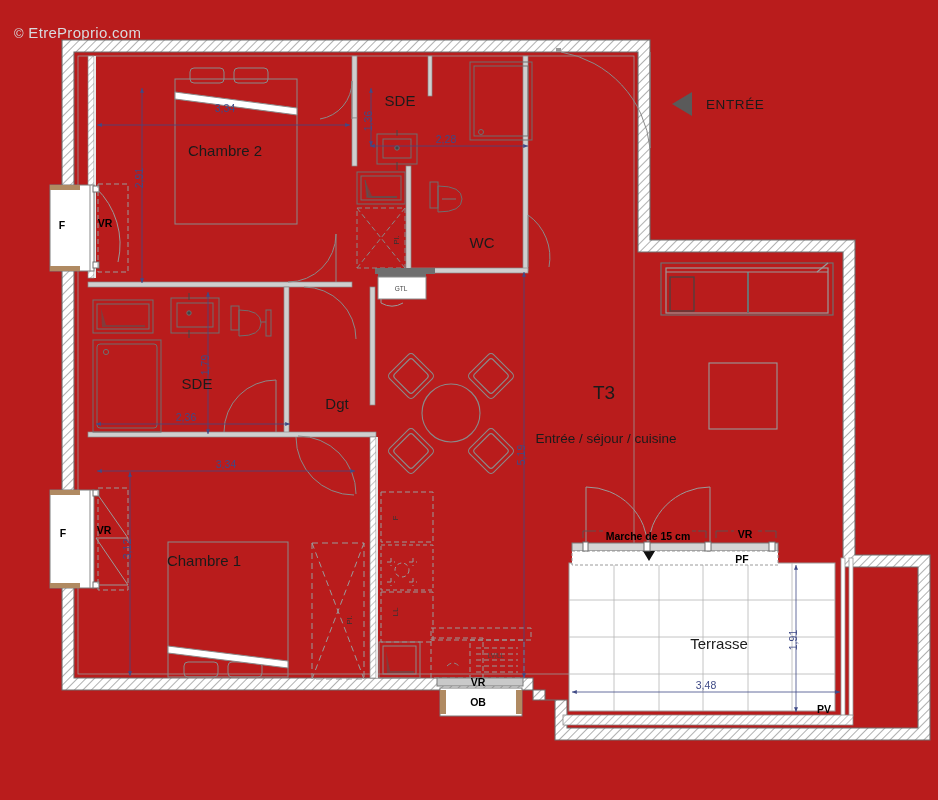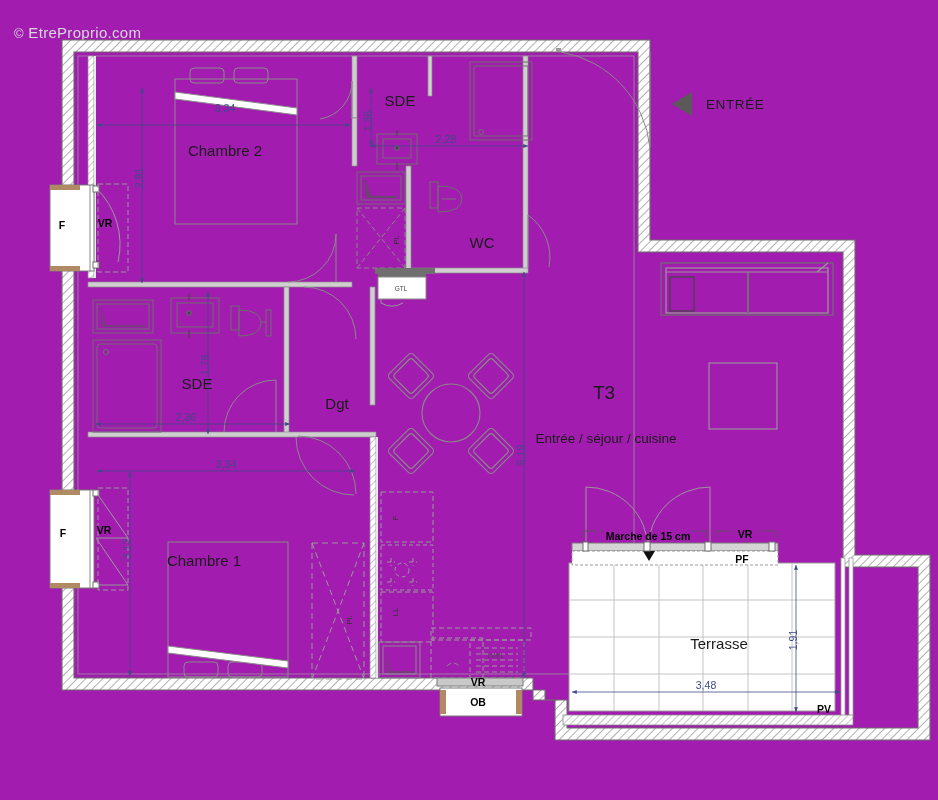--- a/index.html
+++ b/index.html
@@ -11,21 +11,21 @@
     width: 938px;
     height: 800px;
     font-family: "Liberation Sans", sans-serif;
     overflow: hidden;
     position: relative;
   }
   #plan-root {
     position: relative;
     width: 938px;
     height: 800px;
-    background: #a21caf;
+    background: #b91c1c;
   }
   #floorplan-svg {
     position: absolute;
     left: 0;
     top: 0;
     width: 938px;
     height: 800px;
   }
   .wm {
     position: absolute;

